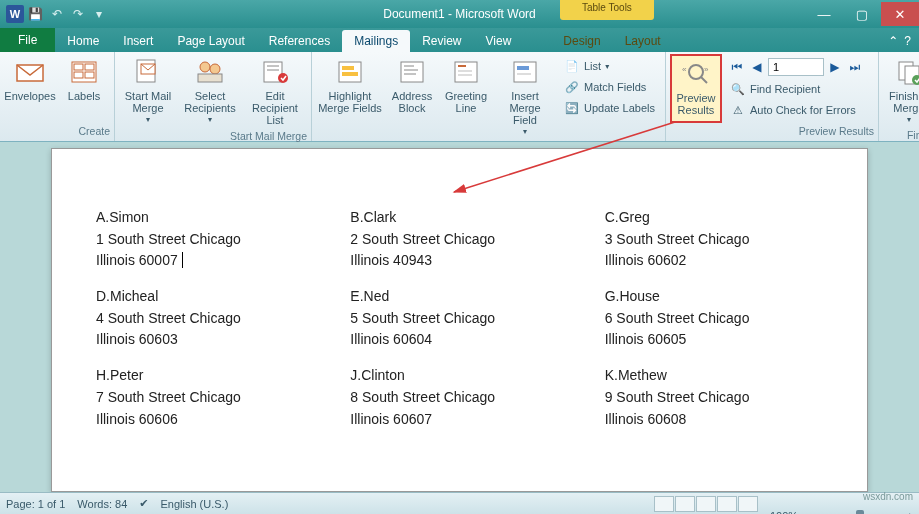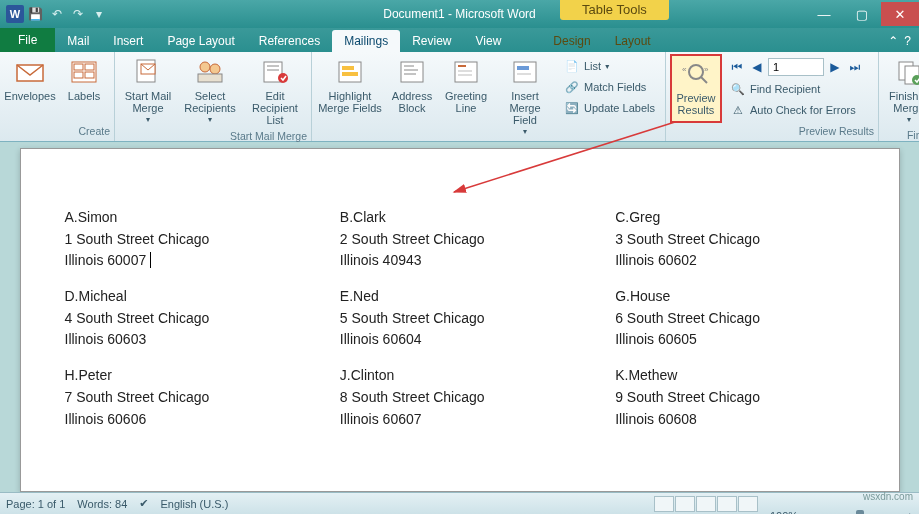--- a/index.html
+++ b/index.html
@@ -4,21 +4,21 @@
 <style>
 * { box-sizing: border-box; margin: 0; padding: 0; font-family: 'Segoe UI', Tahoma, sans-serif; }
 body { background: #9bb8b8; width: 919px; height: 514px; overflow: hidden; position: relative; }
 
 
 .titlebar { height: 28px; background: linear-gradient(#4aa7a7,#2a8f8f); display: flex; align-items: center; color: #fff; font-size: 12px; position: relative; }
 .titlebar .qat { display: flex; align-items: center; gap: 3px; padding: 0 6px; }
 .titlebar .qat .word-icon { width: 18px; height: 18px; background: #2b579a; color: #fff; display: flex; align-items: center; justify-content: center; font-weight: bold; font-size: 11px; border-radius: 2px; }
 .titlebar .qat .qicon { width: 18px; height: 18px; display: flex; align-items: center; justify-content: center; color: #d8f0f0; font-size: 12px; }
 .titlebar .doc-title { position: absolute; left: 50%; transform: translateX(-50%); font-size: 12px; color: #fff; }
-.titlebar .tablectx { position: absolute; left: 560px; top: 0; height: 20px; background: #f2d24a; padding: 2px 22px; font-size: 13px; color: #5b4a10; border-radius: 0 0 3px 3px; }
+.titlebar .tablectx { position: absolute; left: 560px; top: 0; height: 20px; background: #f2d24a; padding: 2px 22px; font-size: 10px; color: #5b4a10; border-radius: 0 0 3px 3px; }
 .titlebar .winbtns { margin-left: auto; display: flex; }
 .titlebar .winbtns div { width: 38px; height: 24px; display: flex; align-items: center; justify-content: center; color: #fff; font-size: 13px; }
 .titlebar .winbtns .close { background: #c94f4f; }
 
 
 .tabs { height: 24px; background: linear-gradient(#3a9999,#2a8f8f); display: flex; align-items: flex-end; font-size: 12px; }
 .tab { padding: 4px 12px; color: #fff; cursor: default; }
 .tab.file { background: #107c41; color: #fff; padding: 5px 18px; }
 .tab.active { background: #f5f9fb; color: #0c4a6e; border-radius: 3px 3px 0 0; }
 .tab.ctx { color: #5b4a10; background: transparent; }
@@ -35,21 +35,21 @@
 .highlight-box { border: 2px solid #d83a3a; background: #fff4c8; }
 .smallcol { display: flex; flex-direction: column; gap: 1px; padding: 2px 2px; }
 .sbtn { display: flex; align-items: center; gap: 4px; padding: 2px 4px; font-size: 11px; white-space: nowrap; }
 .sbtn .sic { width: 16px; height: 16px; display: flex; align-items: center; justify-content: center; }
 .navrow { display: flex; gap: 2px; align-items: center; padding: 2px; }
 .navbtn { width: 18px; height: 18px; color: #1a5a9a; display: flex; align-items: center; justify-content: center; font-size: 12px; }
 .recinput { width: 56px; height: 18px; border: 1px solid #a8c0c8; background: #fff; padding: 0 4px; font-size: 11px; }
 
 
 .docarea { position: absolute; top: 142px; left: 0; right: 0; bottom: 22px; background: #b8d8d8; display: flex; justify-content: center; overflow: hidden; }
-.page { width: 880px; background: #fff; margin-top: 6px; box-shadow: 0 2px 6px rgba(0,0,0,.2); padding: 58px 44px; border: 1px solid #999; }
+.page { width: 817px; background: #fff; margin-top: 6px; box-shadow: 0 2px 6px rgba(0,0,0,.2); padding: 58px 44px; border: 1px solid #999; }
 .labels-grid { display: grid; grid-template-columns: repeat(3,1fr); gap: 14px 36px; }
 .addr { font-size: 14px; color: #222; line-height: 1.55; font-family: Calibri, sans-serif; }
 .cursor { border-right: 1px solid #000; }
 
 
 .arrow-svg { position: absolute; left: 440px; top: 110px; pointer-events: none; z-index:4; }
 
 
 .statusbar { position: absolute; left: 0; right: 0; bottom: 0; height: 22px; background: linear-gradient(#e4f0f4,#cde2e8); border-top: 1px solid #99bbc4; display: flex; align-items: center; font-size: 11px; color: #3a5a6a; padding: 0 6px; gap: 12px; }
 .statusbar .spacer { flex: 1; }
@@ -77,21 +77,21 @@
   <div class="tablectx">Table Tools</div>
   <div class="winbtns">
     <div>—</div>
     <div>▢</div>
     <div class="close">✕</div>
   </div>
 </div>
 
 <div class="tabs">
   <div class="tab file">File</div>
-  <div class="tab">Mail</div>
+  <div class="tab">Home</div>
   <div class="tab">Insert</div>
   <div class="tab">Page Layout</div>
   <div class="tab">References</div>
   <div class="tab active">Mailings</div>
   <div class="tab">Review</div>
   <div class="tab">View</div>
   <div style="width:28px"></div>
   <div class="tab ctx">Design</div>
   <div class="tab ctx">Layout</div>
   <div class="help-icon">

